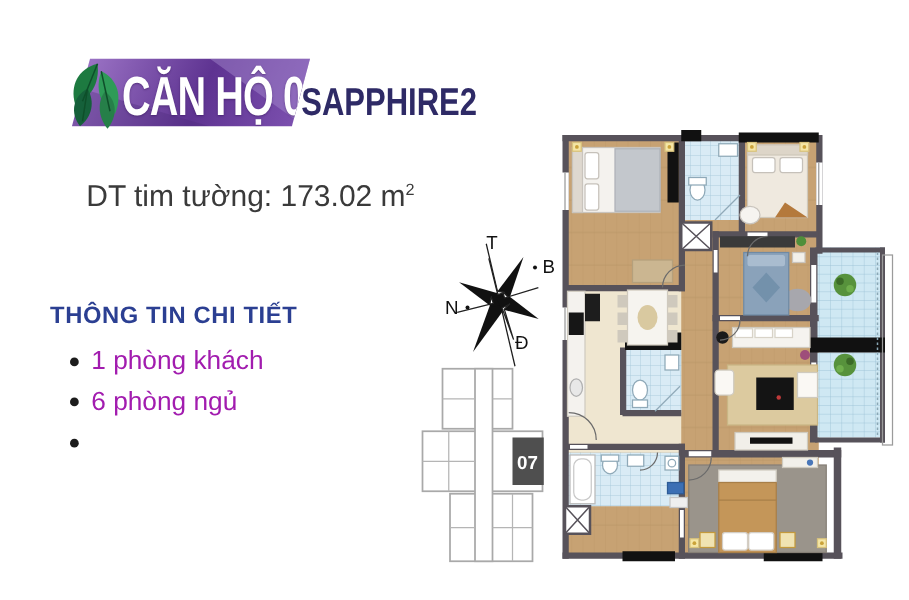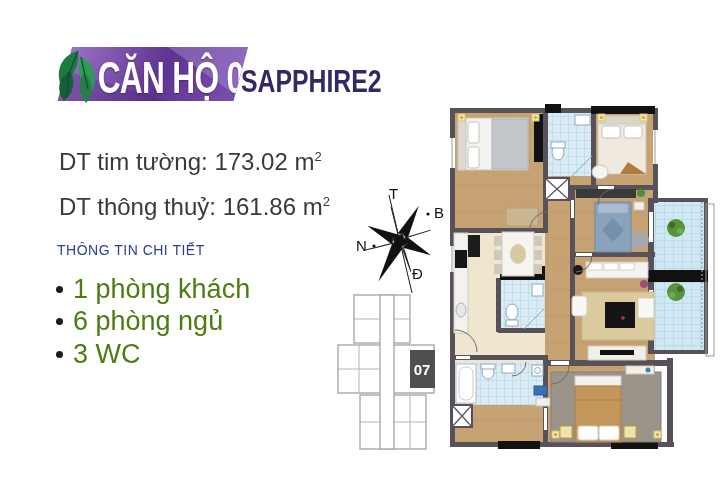--- a/index.html
+++ b/index.html
@@ -24,27 +24,27 @@
           background:#4c2a7c;opacity:.35;clip-path:polygon(0 100%,100% 100%,0 0)}
   .banner-text{position:absolute;left:34px;top:6px;transform:skewX(15deg) scaleX(.72);
           transform-origin:left center;font-size:44px;font-weight:bold;color:#fff;
           letter-spacing:-1px;white-space:nowrap;text-shadow:0 1px 2px rgba(40,10,70,.45)}
   .leaves{position:absolute;left:48px;top:43px;width:66px;height:66px}
   .project-name{position:absolute;left:241px;top:64px;font-size:31px;font-weight:bold;
           color:var(--navy);transform:scaleX(.8);transform-origin:left center;
           letter-spacing:0;white-space:nowrap}
 
   
-  .areas{position:absolute;left:59px;top:137px;font-size:24px;line-height:40px;color:var(--text)}
+  .areas{position:absolute;left:69px;top:137px;font-size:24px;line-height:30px;color:var(--text)}
   .areas sup{font-size:13px}
 
   
-  .details-heading{position:absolute;left:57px;top:242px;font-size:14px;font-weight:normal;
+  .details-heading{position:absolute;left:40px;top:242px;font-size:19px;font-weight:bold;
           color:var(--heading);letter-spacing:.5px}
-  .details-list{position:absolute;left:56px;top:273px;font-size:27px;color:#4d7c0f}
+  .details-list{position:absolute;left:56px;top:273px;font-size:21px;color:#a21caf}
   .details-list .row{height:32.5px;display:flex;align-items:center}
   .details-list .dot{width:7px;height:7px;border-radius:50%;background:#1c1c1c;
           margin-right:10px;flex:0 0 auto}
 
   .compass{position:absolute;left:352px;top:183px;width:96px;height:118px}
   .keyplan{position:absolute;left:332px;top:292px;width:116px;height:162px}
   .floorplan{position:absolute;left:448px;top:100px;width:272px;height:355px}
 </style>
 </head>
 <body>
@@ -62,36 +62,34 @@
       <path d="M33 14 C46 20 50 34 44 48 C32 42 28 28 33 14 Z" fill="#2e9b57"></path>
       <path d="M22 28 C10 34 8 48 16 58 C26 50 28 38 22 28 Z" fill="#15603a"></path>
       <path d="M36 30 C46 38 46 50 38 60 C30 50 30 38 36 30 Z" fill="#267f49"></path>
       <path d="M30 8 L18 38 M33 14 L40 46 M22 28 L18 54" stroke="#0e4f2a" stroke-width="1.2" fill="none"></path>
     </g>
   </svg>
   <div class="project-name">SAPPHIRE2</div>
 
   <div class="areas">
     <div><span>DT tim tường: 173.02 m</span><sup>2</sup></div>
-    <div><span>DT thông thuỷ: 161.86 m</span><sup>2</sup></div>
   </div>
 
   <div class="details-heading">THÔNG TIN CHI TIẾT</div>
   <div class="details-list">
     <div class="row">
         <span class="dot"></span>
         <span>1 phòng khách</span>
       </div>
     <div class="row">
         <span class="dot"></span>
         <span>6 phòng ngủ</span>
       </div>
     <div class="row">
         <span class="dot"></span>
-        <span>3 WC</span>
       </div>
   </div>
 
   <svg class="compass" viewBox="0 0 96 118">
     <g transform="translate(48,58)">
       <line x1="-11" y1="-46" x2="12" y2="52" stroke="#1a1a1a" stroke-width="1"></line>
       <g transform="rotate(28)">
         <polygon points="0,-40 -6,-3 0,5 6,-3" fill="#111"></polygon>
         <polygon points="0,46 -6,4 0,-4 6,4" fill="#111"></polygon>
         <polygon points="-36,2 -4,-5 4,1 -4,7" fill="#111"></polygon>

